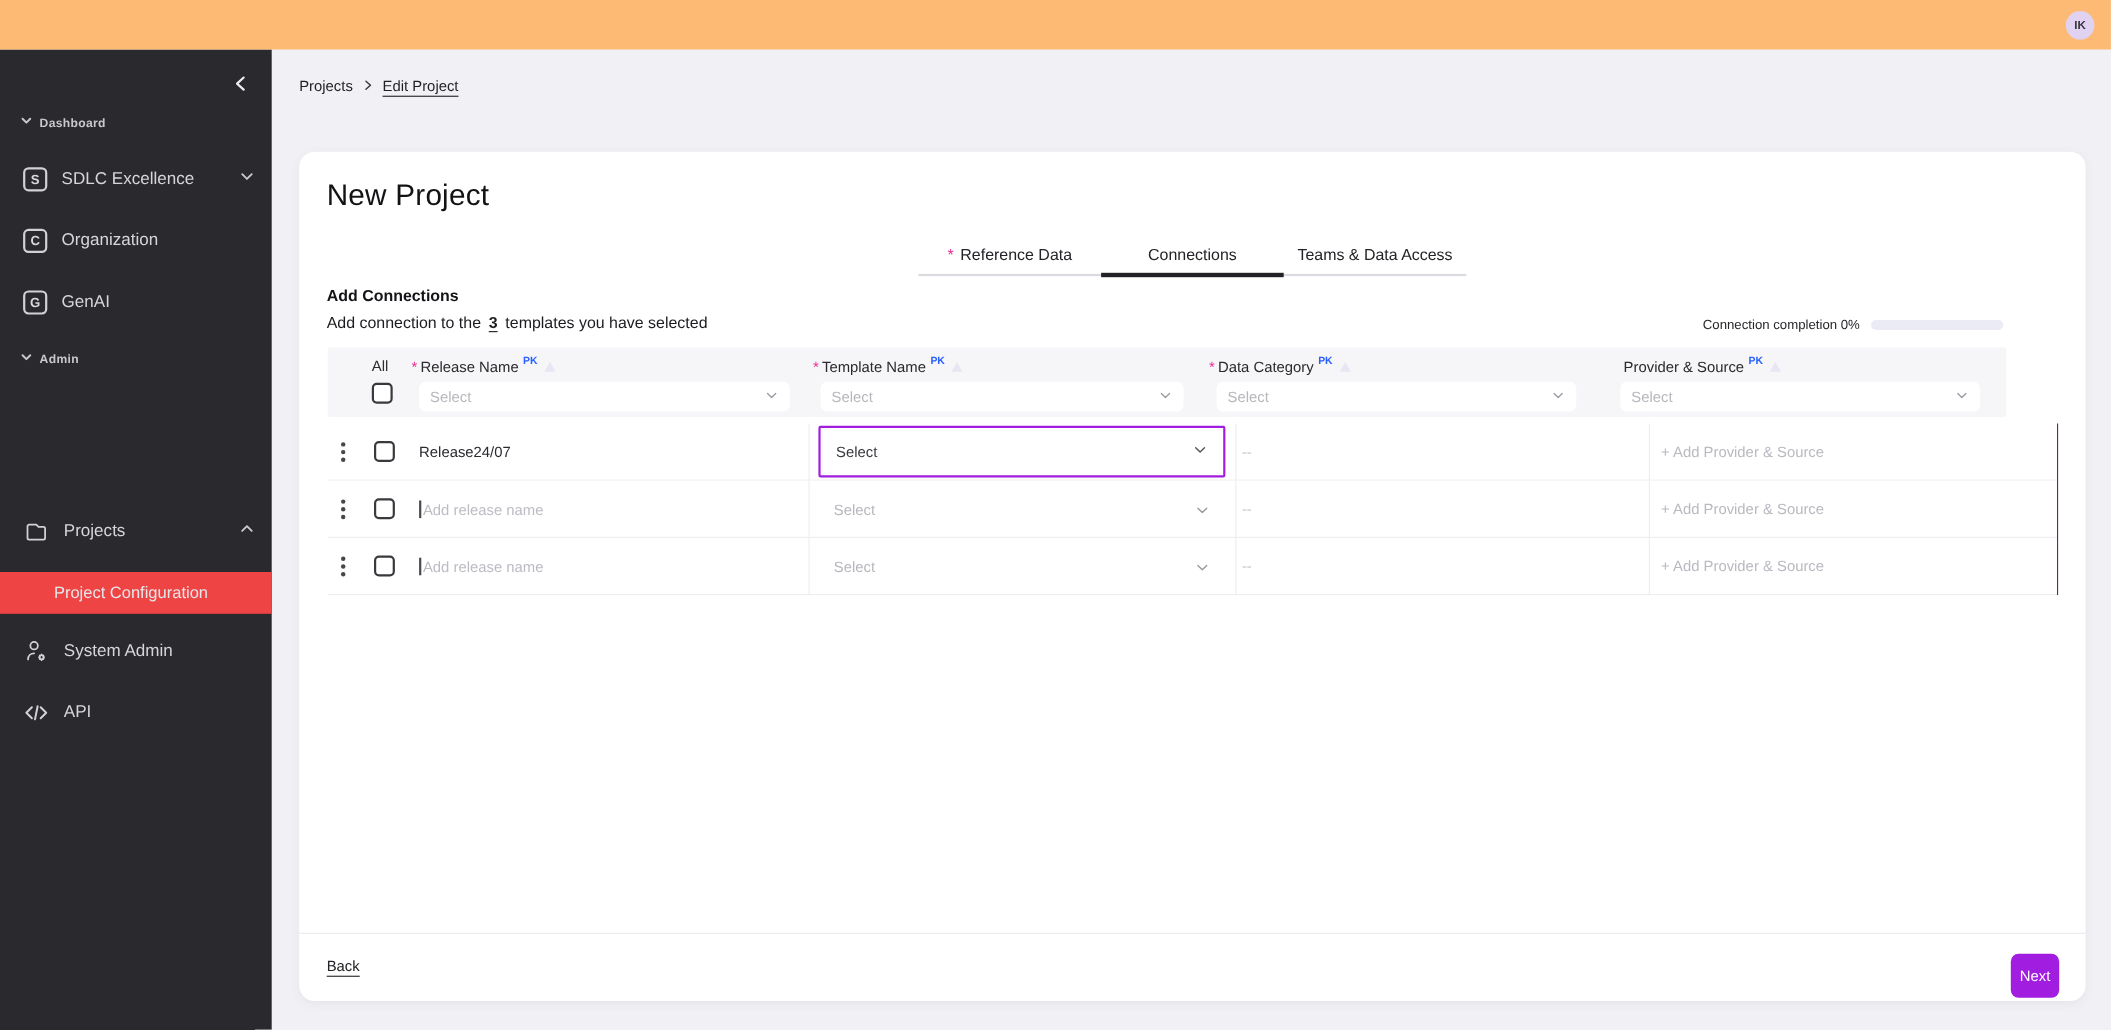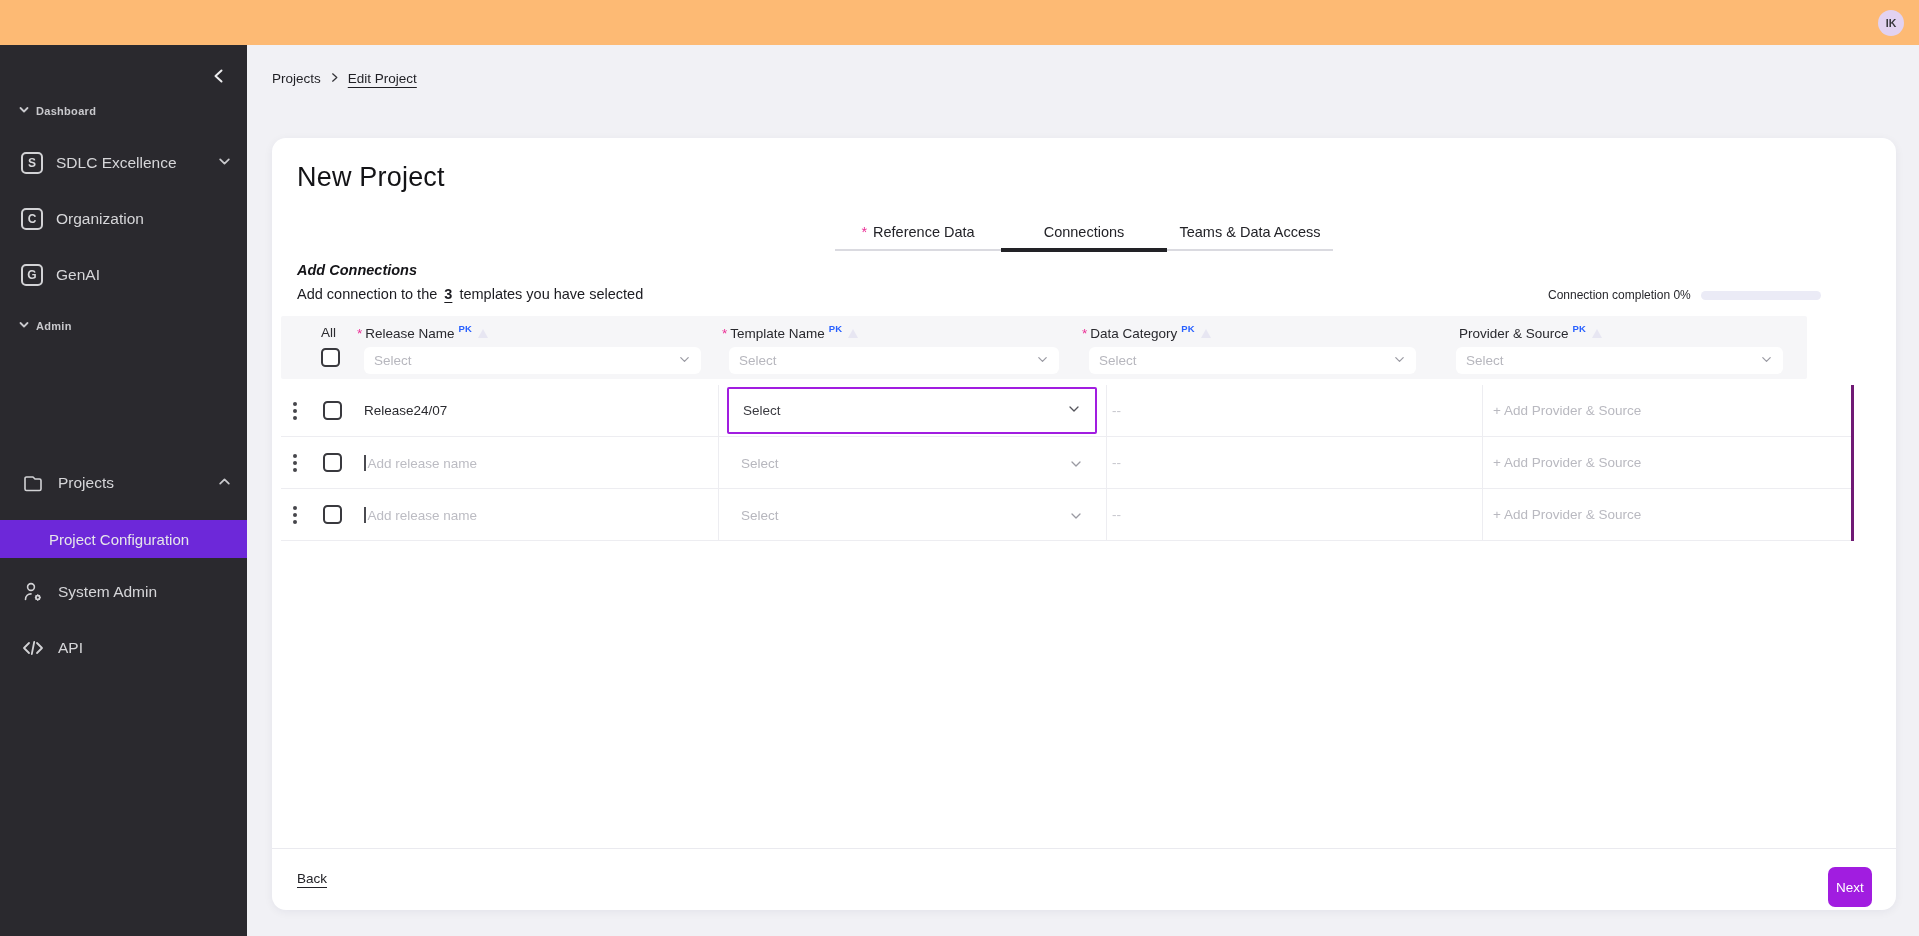--- a/index.html
+++ b/index.html
@@ -18,63 +18,63 @@
     align-items:center; justify-content:center; cursor:pointer; }
   .grp-label { position:absolute; left:19px; display:flex; align-items:center; gap:7px;
     color:#C9C9CD; font-size:11px; font-weight:bold; letter-spacing:.3px; cursor:pointer; }
   .nav-item { position:absolute; left:0; width:247px; height:44px; display:flex; align-items:center;
     padding-left:21px; color:#D6D6D9; font-size:15.5px; cursor:pointer; }
   .nav-item .lbl { margin-left:13px; }
   .nav-item .chev { position:absolute; right:16px; top:50%; transform:translateY(-50%); }
   .letter-ic { width:22px; height:22px; border:2px solid #D2D2D5; border-radius:5px; color:#D8D8DB;
     font-size:12px; font-weight:bold; display:flex; align-items:center; justify-content:center; flex:0 0 auto; }
   .svg-ic { width:24px; height:24px; flex:0 0 auto; }
-  .sub-item { position:absolute; left:0; top:475px; width:247px; height:38px; background:#6d28d9;
+  .sub-item { position:absolute; left:0; top:475px; width:247px; height:38px; background:#ef4444;
     color:#E6E6EA; font-size:15px; display:flex; align-items:center; padding-left:49px; cursor:pointer; }
 
   
   .main { position:absolute; left:247px; top:45px; width:1672px; height:891px; background:#F1F1F5; }
   .breadcrumb { position:absolute; left:25px; top:26px; display:flex; align-items:center; gap:8px;
     font-size:13.5px; color:#1f1f24; }
   .breadcrumb .crumb { cursor:pointer; }
   .breadcrumb .current { text-decoration:underline; text-underline-offset:4px; }
 
   .card { position:absolute; left:25px; top:93px; width:1624px; height:772px; background:#fff;
     border-radius:14px; box-shadow:0 2px 10px rgba(25,25,60,.06); }
   .page-title { position:absolute; left:25px; top:24px; font-size:27px; color:#131316; letter-spacing:.2px; }
 
   .tabs { position:absolute; left:563px; top:77px; width:498px; height:36px; display:flex;
     border-bottom:2px solid #DADAE0; }
   .tab { flex:1; display:flex; align-items:center; justify-content:center; gap:3px;
     font-size:14.5px; color:#232328; cursor:pointer; position:relative; }
   .tab.active::after { content:""; position:absolute; left:0; right:0; bottom:-3px; height:4px; background:#222226; }
   .req { color:#EB2F96; margin-right:3px; }
 
-  .section-title { position:absolute; left:25px; top:124px; font-size:14.5px; font-weight:bold; color:#141418;font-style:italic; }
+  .section-title { position:absolute; left:25px; top:124px; font-size:14.5px; font-weight:bold; color:#141418; }
   .section-sub { position:absolute; left:25px; top:148px; font-size:14.5px; color:#1b1b20; }
   .section-sub .cnt { font-weight:bold; text-decoration:underline; text-underline-offset:3px; margin:0 3px; }
 
   .completion { position:absolute; left:1276px; top:150px; display:flex; align-items:center; gap:10px; }
   .completion .txt { font-size:12px; color:#27272c; white-space:nowrap; }
   .progress { width:120px; height:9px; border-radius:5px; background:#EBEBF6; }
 
   
-  .tbl { position:absolute; left:9px; top:178px; width:1573px;text-decoration:underline; }
+  .tbl { position:absolute; left:26px; top:178px; width:1573px;text-decoration:underline; }
   .thead { position:relative; width:1526px; height:63px; background:#F6F6F8; border-radius:2px; }
   .all-lbl { position:absolute; left:40px; top:9px; font-size:13.5px; color:#2c2c31; }
   .cbx { width:19px; height:19px; border:2px solid #39393e; border-radius:4.5px; background:#fff; cursor:pointer; }
   .col-lbl { position:absolute; top:10px; font-size:13.5px; color:#29292e; display:flex; align-items:center; white-space:nowrap; }
   .pk { color:#2961FF; font-size:9.5px; font-weight:bold; margin-left:4px; position:relative; top:-5px; }
   .tri { width:0; height:0; border-left:5px solid transparent; border-right:5px solid transparent;
     border-bottom:9px solid #E7E6F2; display:inline-block; margin-left:6px; }
   .hdr-select { position:absolute; top:31px; height:27px; background:#fff; border-radius:6px;
     display:flex; align-items:center; justify-content:space-between; padding:0 10px;
     font-size:13.5px; color:#B7B7BE; cursor:pointer; }
 
-  .rows { margin-top:6px; width:1573px; border-right:3px solid #701a75; }
+  .rows { margin-top:6px; width:1573px; border-right:1px solid #701a75; }
   .row { position:relative; width:100%; height:52px; background:#fff; border-bottom:1px solid #EDEDF1; }
   .vline { position:absolute; top:0; width:1px; height:52px; background:#EDEDF1; }
   .kebab { position:absolute; left:12px; top:17px; width:4px; height:4px; border-radius:50%;
     background:#46464b; box-shadow:0 7px 0 #46464b, 0 14px 0 #46464b; cursor:pointer; }
   .row .cbx { position:absolute; left:42px; top:16px; }
   .rel-val { position:absolute; left:83px; top:0; line-height:52px; font-size:13.5px; color:#2a2a2f; cursor:text; }
   .rel-ph { position:absolute; left:83px; top:0; height:52px; display:flex; align-items:center;
     font-size:13.5px; color:#BCBCC3; cursor:text; }
   .rel-ph .caret { width:1.5px; height:16px; background:#4a4a50; margin-right:2px; }
   .tmpl-box { position:absolute; left:446px; top:2px; width:370px; height:47px; background:#fff;

